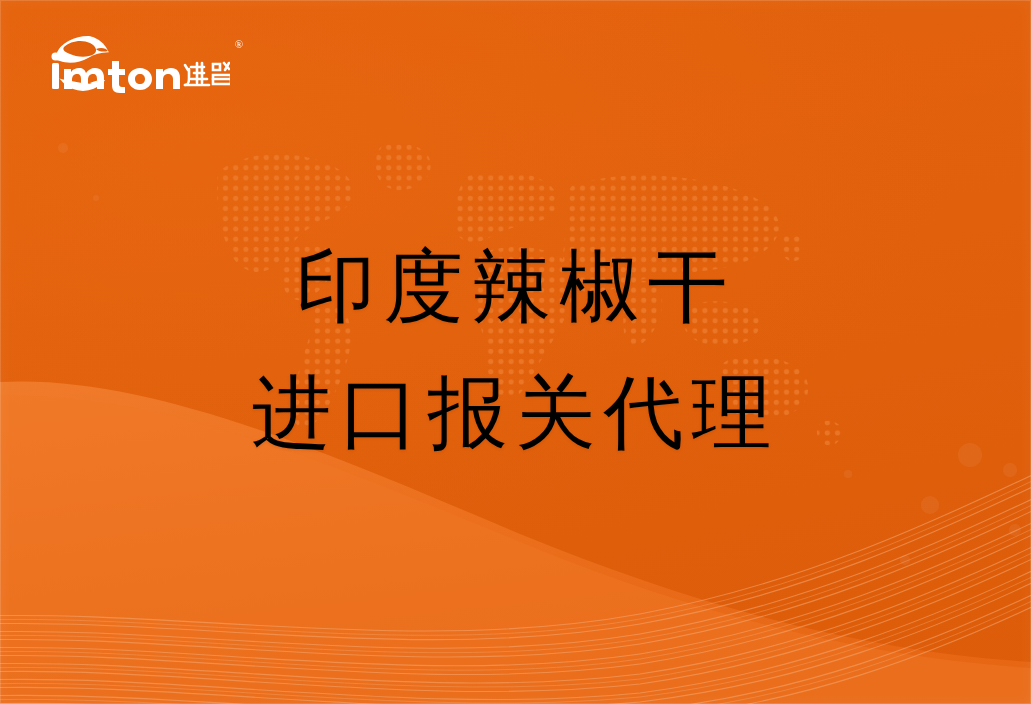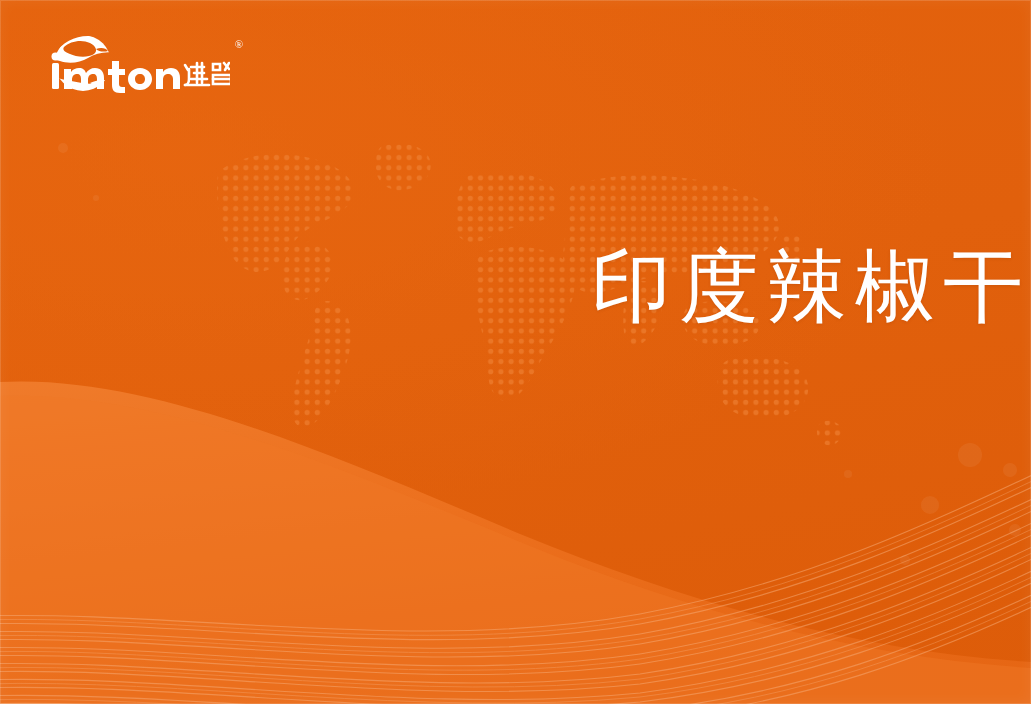--- a/index.html
+++ b/index.html
@@ -114,29 +114,28 @@
   .headline {
     position: absolute;
     left: 0;
     top: 222px;
     width: 1031px;
     z-index: 30;
     text-align: center;
     pointer-events: none;
   }
   .headline-line {
-    color: #ffffff;
+    color: #000000;
     font-size: 80px;
     line-height: 130px;
     font-weight: 500;
     letter-spacing: 8px;
     white-space: nowrap;
     font-family: "DejaVu Sans", "Liberation Sans", sans-serif;
     text-shadow: 0 1px 3px rgba(120,45,0,0.18);
-    text-align: right;
   }
   .headline-line.line-2 {
     margin-top: -4px;
   }
 </style>
 </head>
 <body>
 
 <div class="banner">
 
@@ -342,16 +341,17 @@
             <path d="M142 53 h24"></path>
           </g>
         </g>
       </svg>
       <span class="logo-reg">®</span>
     </div>
   </div>
 
   <div class="headline">
     <div class="headline-line line-1">印度辣椒干</div>
+    <div class="headline-line line-2">进口报关代理</div>
   </div>
 
   <div class="frame-edge"></div>
 </div>
 
 </body></html>

